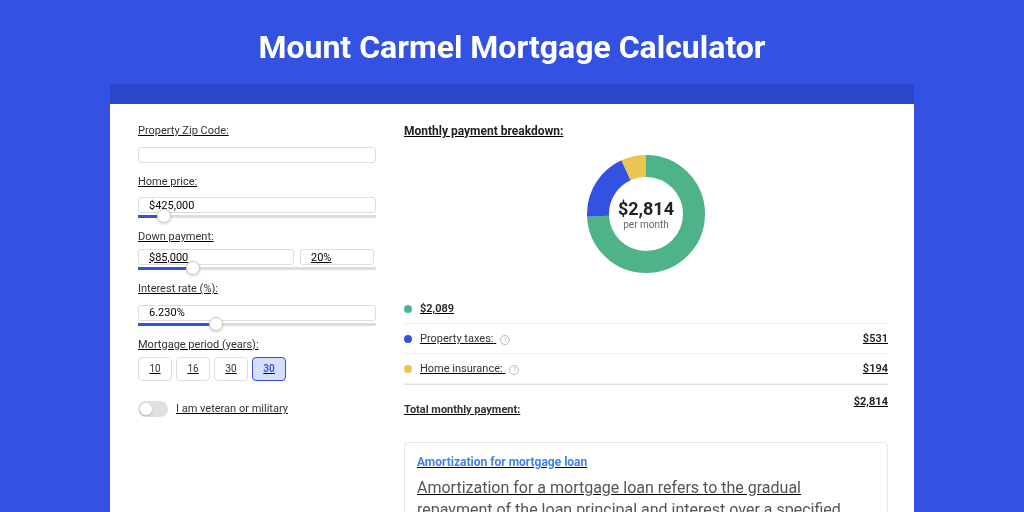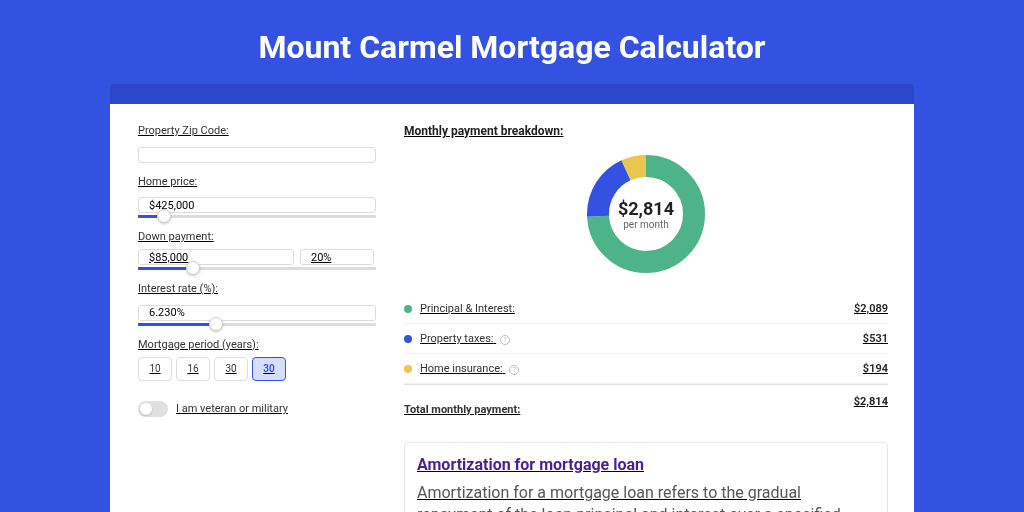--- a/index.html
+++ b/index.html
@@ -34,21 +34,21 @@
 .legend-row { display: flex; align-items: center; padding: 8px 0; border-bottom: 1px solid #f0f0f0; font-size: 11px; }
 .legend-row:last-of-type { border-bottom: none; }
 .legend-dot { width: 8px; height: 8px; border-radius: 50%; margin-right: 8px; }
 .legend-label { color: #333; flex: 1; }
 .legend-val { font-weight: 600; color: #222; }
 .info-icon { display: inline-flex; width: 10px; height: 10px; border: 1px solid #bbb; border-radius: 50%; font-size: 7px; color: #bbb; align-items: center; justify-content: center; margin-left: 4px; }
 .total-row { display: flex; padding: 10px 0; border-top: 1px solid #e0e0e0; font-size: 11px; }
 .total-row .legend-label { font-weight: 700; margin-top: 8px; }
 .total-row .legend-val { font-weight: 700; }
 .amort-box { border: 1px solid #e8e8e8; border-radius: 4px; padding: 12px; margin-top: 16px; }
-.amort-title { font-size: 16px; font-weight: 700; color: #4c1d95; margin-bottom: 8px; }
+.amort-title { font-size: 12px; font-weight: 700; color: #3b82f6; margin-bottom: 8px; }
 .amort-text { font-size: 16px; color: #555; line-height: 1.4; }
 .dot-green { background: #4fb38a; }
 .dot-blue { background: #3452e1; }
 .dot-yellow { background: #eac54f; }
 </style>
 </head>
 <body>
 
 <h1 class="page-title">Mount Carmel Mortgage Calculator</h1>
 
@@ -123,21 +123,20 @@
           </svg>
           <div class="donut-center">
             <div class="donut-amount">$2,814</div>
             <div class="donut-sub">per month</div>
           </div>
         </div>
       </div>
 
       <div class="legend-row">
         <span class="legend-dot dot-green"></span>
-        <span class="legend-label">Principal &amp; Interest:</span>
         <span class="legend-val">$2,089</span>
       </div>
       <div class="legend-row">
         <span class="legend-dot dot-blue"></span>
         <span class="legend-label">
           <span>Property taxes:</span>
           <span class="info-icon">?</span>
         </span>
         <span class="legend-val">$531</span>
       </div>

